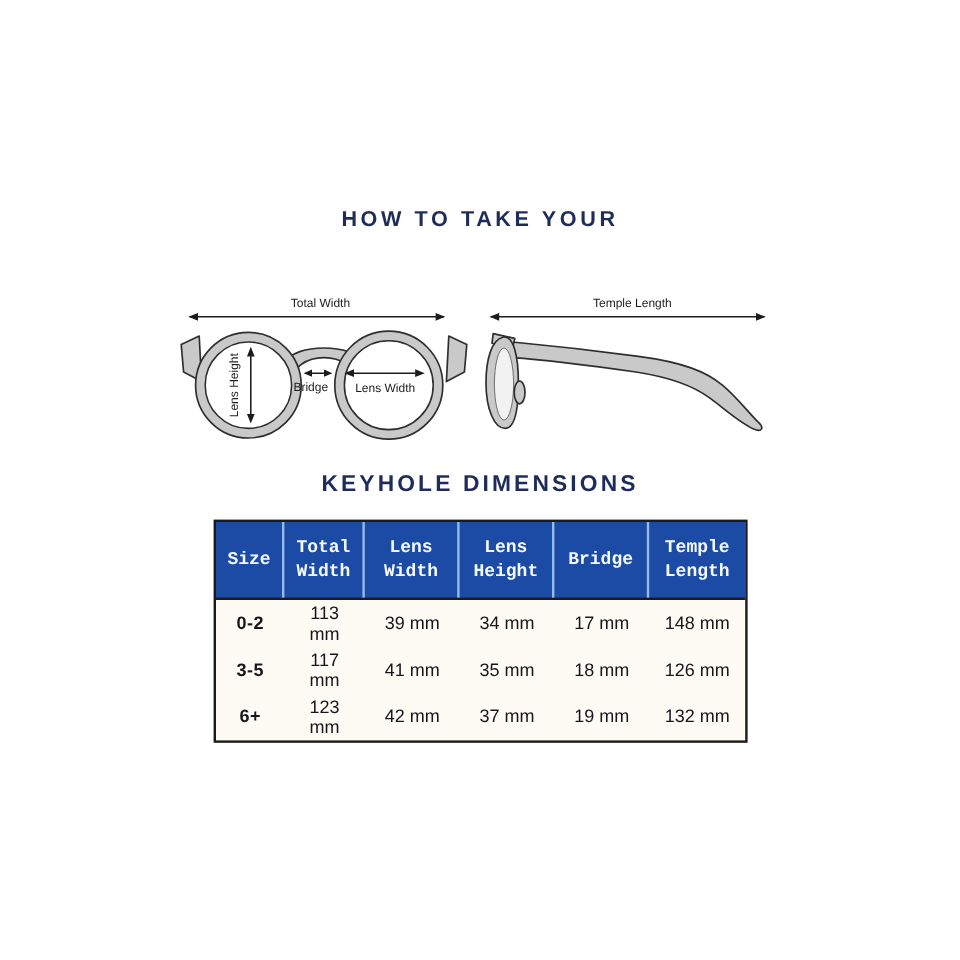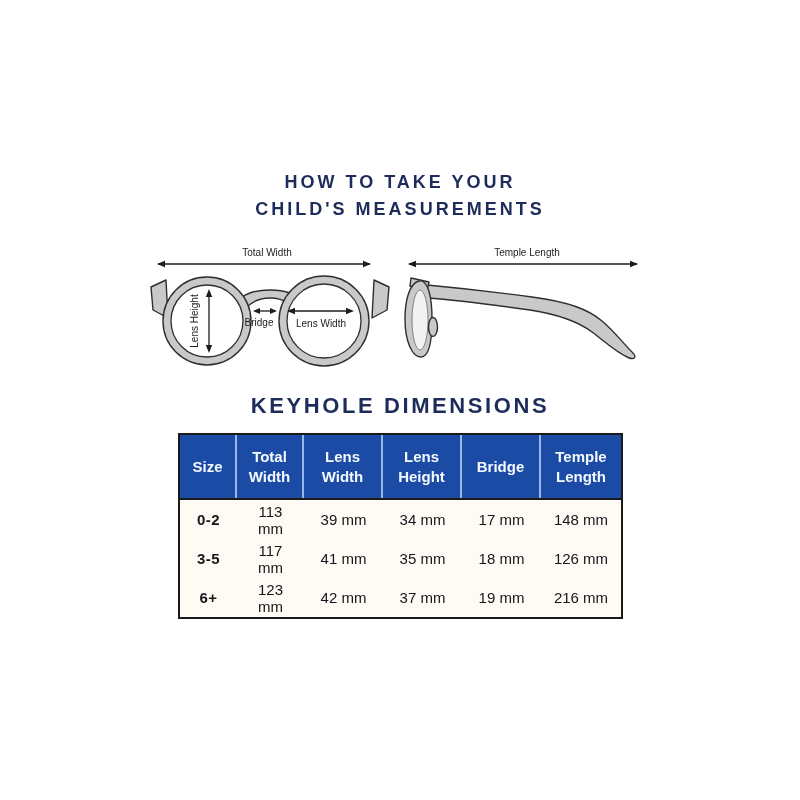--- a/index.html
+++ b/index.html
@@ -8,35 +8,35 @@
     font-family:"Liberation Sans", sans-serif; overflow:hidden;
   }
   .title {
     position:absolute; top:169px; left:0; width:100%;
     text-align:center; color:#1d2c5b; font-weight:700;
     font-size:18px; letter-spacing:3px; line-height:27px;
   }
   .section-heading {
     position:absolute; top:393px; left:0; width:100%; margin:0;
     text-align:center; color:#1d2c5b; font-weight:700;
-    font-size:22px; letter-spacing:2.6px;
+    font-size:19px; letter-spacing:2.6px;
   }
   svg.front { position:absolute; left:145px; top:242px; }
   svg.side  { position:absolute; left:398px; top:242px; }
   svg text.dlabel { font-size:10px; fill:#1c1c1c; font-weight:500; }
   svg .ink   { stroke:#1c1c1c; stroke-width:1.3; fill:none; }
   svg .head  { fill:#1c1c1c; stroke:none; }
   svg .frame { fill:#c9c9c9; stroke:#2e2e2e; stroke-width:1.4; stroke-linejoin:round; }
   svg .lens  { fill:#ffffff; stroke:#2e2e2e; stroke-width:1.3; }
 
   .chart {
     position:absolute; left:178px; top:433px; width:445px;
     border:2px solid #1a1a1a; background:#fdfbf4; box-sizing:border-box;
   }
-  .thead { display:flex; height:63px; background:#1c4ba5; border-bottom:2px solid #1a1a1a; }
+  .thead { display:flex; height:63px; background:#1c4ba5; border-bottom:2px solid #1a1a1a;font-family:Liberation Mono, monospace; }
   .th {
     display:flex; align-items:center; justify-content:center; text-align:center;
     color:#f4f9ff; font-weight:700; font-size:15px; line-height:1.3;
     border-right:2px solid #95bae8; box-sizing:border-box; padding:0 4px;
   }
   .th:last-child { border-right:none; }
   .tbody { display:flex; flex-direction:column; height:117px; }
   .trow { flex:1; display:flex; align-items:center; }
   .td {
     text-align:center; font-size:15px; color:#16161c; font-weight:500;
@@ -46,21 +46,20 @@
   .c0 { width:57px; } .c1 { width:67px; } .c2 { width:79px; }
   .c3 { width:79px; } .c4 { width:79px; } .c5 { flex:1; }
 </style>
 </head>
 <body>
 
 <div class="stage">
 
   <header class="title">
     <div>HOW TO TAKE YOUR</div>
-    <div>CHILD'S MEASUREMENTS</div>
   </header>
 
   <svg class="front" width="250" height="130" viewBox="0 0 250 130">
     <text class="dlabel" x="122" y="14" text-anchor="middle">Total Width</text>
     <g>
       <line class="ink" x1="13" y1="22" x2="225" y2="22"></line>
       <polygon class="head" points="12,22 20,18.8 20,25.2"></polygon>
       <polygon class="head" points="226,22 218,18.8 218,25.2"></polygon>
     </g>
     <g>
@@ -137,18 +136,18 @@
         <div class="td c3">35 mm</div>
         <div class="td c4">18 mm</div>
         <div class="td c5">126 mm</div>
       </div>
       <div class="trow">
         <div class="td size c0">6+</div>
         <div class="td c1">123 mm</div>
         <div class="td c2">42 mm</div>
         <div class="td c3">37 mm</div>
         <div class="td c4">19 mm</div>
-        <div class="td c5">216 mm</div>
+        <div class="td c5">132 mm</div>
       </div>
     </div>
   </div>
 
 </div>
 
 </body></html>

